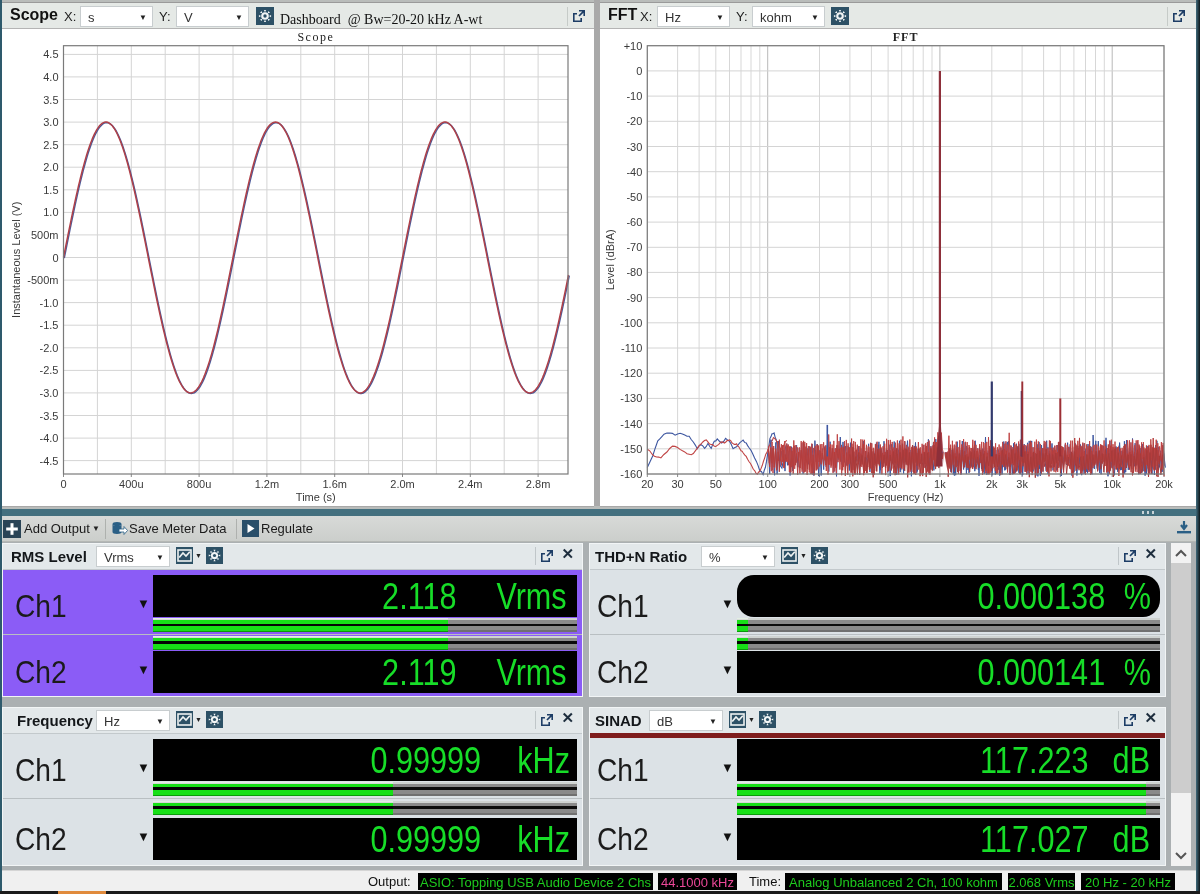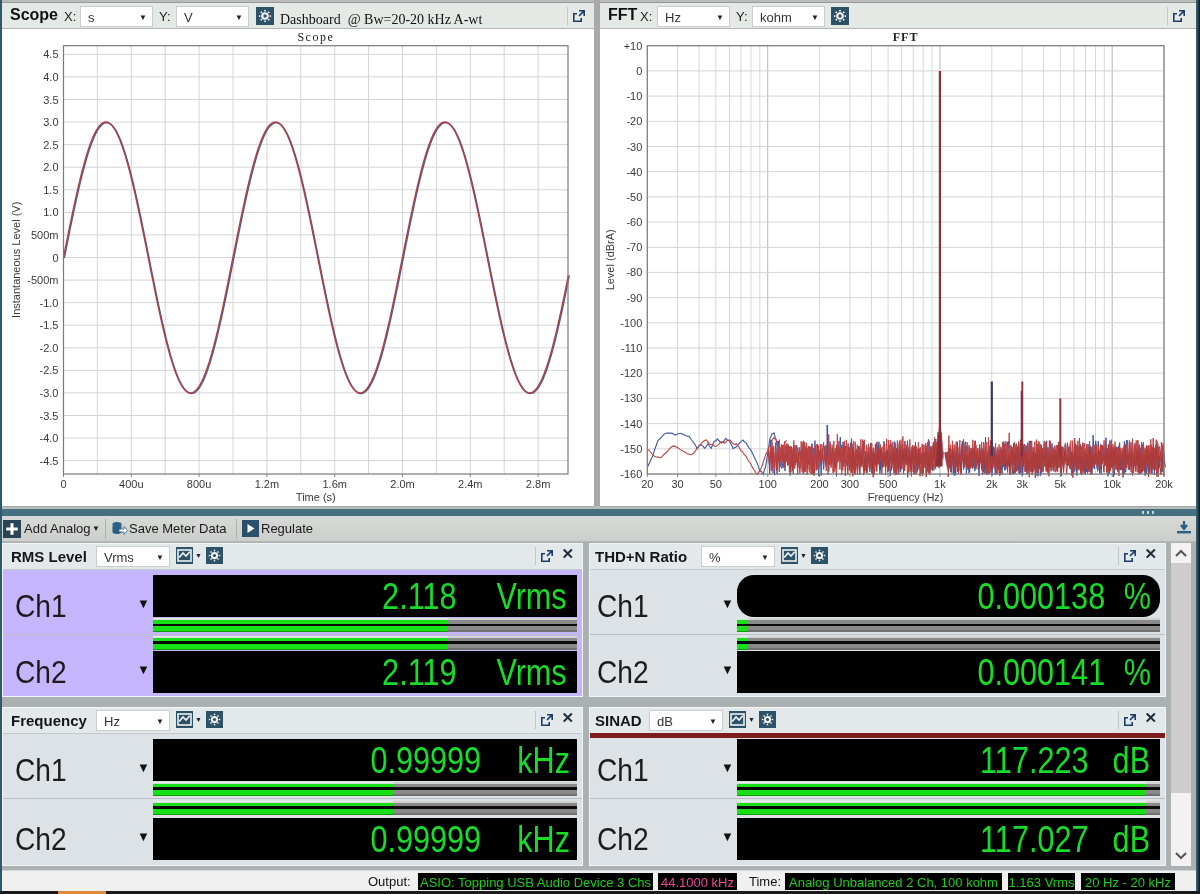--- a/index.html
+++ b/index.html
@@ -244,42 +244,42 @@
 <div style="position:absolute;left:594px;top:0;width:6px;height:506px;background:#a9a9a9;"></div>
 <div style="position:absolute;left:0;top:509px;width:1200px;height:7px;background:#44707f;">
     <div style="position:absolute;left:1142px;top:2px;width:12px;height:3px;background:repeating-linear-gradient(to right,#c9d4d8 0 2px,transparent 2px 5px);"></div>
   </div>
 <div style="position:absolute;left:0;top:516px;width:1200px;height:26px;background:linear-gradient(to bottom,#d8dad8,#cbcecb);border-bottom:1px solid #b5b8b5;box-sizing:border-box;">
     <div style="position:absolute;left:3px;top:4px;"><svg width="18" height="18" viewBox="0 0 18 18">
         <rect width="18" height="18" fill="#2a4456"></rect>
         <rect x="3.2" y="7.5" width="11.6" height="3" fill="#fff"></rect>
         <rect x="7.5" y="3.2" width="3" height="11.6" fill="#fff"></rect>
       </svg></div>
-    <span style="position:absolute;left:24px;top:5px;font-size:13px;color:#1a1a1a;">Add Analog</span>
+    <span style="position:absolute;left:24px;top:5px;font-size:13px;color:#1a1a1a;">Add Output</span>
     <span style="position:absolute;left:92px;top:8px;font-size:8px;color:#222;">▼</span>
     <div style="position:absolute;left:105px;top:3px;width:1px;height:20px;background:#aeb1ae;"></div>
     <div style="position:absolute;left:111px;top:4px;"><svg width="17" height="17" viewBox="0 0 17 17">
         <ellipse cx="6" cy="4" rx="4.5" ry="2" fill="#2a5f85"></ellipse>
         <path d="M1.5 4 L1.5 12 A4.5 2 0 0 0 10.5 12 L10.5 4 A4.5 2 0 0 1 1.5 4 Z" fill="#2a5f85"></path>
         <path d="M8 9 L13 9 L13 6.5 L16.5 10.5 L13 14.5 L13 12 L8 12 Z" fill="#fff" stroke="#2a5f85" stroke-width="0.8"></path>
       </svg></div>
     <span style="position:absolute;left:129px;top:5px;font-size:13px;color:#1a1a1a;">Save Meter Data</span>
     <div style="position:absolute;left:236px;top:3px;width:1px;height:20px;background:#aeb1ae;"></div>
     <div style="position:absolute;left:242px;top:4px;"><svg width="17" height="17" viewBox="0 0 17 17">
         <rect width="17" height="17" fill="#2a4f6a"></rect>
         <path d="M5.5 4 L12.5 8.5 L5.5 13 Z" fill="#fff"></path>
       </svg></div>
     <span style="position:absolute;left:261px;top:5px;font-size:13px;color:#1a1a1a;">Regulate</span>
     <div style="position:absolute;left:1176px;top:5px;"><svg width="16" height="15" viewBox="0 0 16 15">
         <path d="M8 0 L8 7 M5 4 L8 8 L11 4" stroke="#2a5f85" stroke-width="2.2" fill="none"></path>
         <rect x="1" y="10" width="14" height="2.4" fill="#2a5f85"></rect>
       </svg></div>
   </div>
 <div style="position:absolute;left:0;top:542px;width:1200px;height:328px;background:#abb0b2;"></div>
-<div style="position:absolute;left:2px;top:543px;width:581px;height:154px;background:#c4b5fd;border:1px solid #f2f5f6;box-sizing:border-box;">
+<div style="position:absolute;left:2px;top:543px;width:581px;height:154px;background:#8b5cf6;border:1px solid #f2f5f6;box-sizing:border-box;">
     <div style="position:absolute;left:0;top:0;width:100%;height:25px;background:#e3e8ea;border-bottom:1px solid #c3c9cc;">
       <span style="position:absolute;left:8px;top:4px;font-size:15px;font-weight:bold;color:#14171a;">RMS Level</span>
       <div style="position:absolute;left:93px;top:2px;width:74px;height:21px;background:#fff;border:1px solid #c8cdcf;box-sizing:border-box;">
         <span style="position:absolute;left:7px;top:50%;transform:translateY(-50%);font-size:13px;color:#333;">Vrms</span>
         <span style="position:absolute;right:5px;top:50%;transform:translateY(-50%);font-size:8px;color:#222;">▼</span>
       </div>
       <div style="position:absolute;left:173px;top:3px;"><svg width="17" height="17" viewBox="0 0 17 17">
           <rect width="17" height="17" fill="#2d5166"></rect>
           <rect x="2" y="3" width="13" height="11" fill="none" stroke="#eef2f2" stroke-width="1.6"></rect>
           <path d="M3.2 10.5 L7 6 L10 9 L13.8 4.8" fill="none" stroke="#eef2f2" stroke-width="1.7"></path>
@@ -359,21 +359,21 @@
     </div>
     <div style="position:absolute;left:147px;top:107px;width:423px;height:42px;background:#000;">
       <span style="position:absolute;right:55px;bottom:-1px;font-size:36px;color:#17dd28;transform:scaleX(0.85);transform-origin:100% 100%;white-space:nowrap;">0.000141</span>
       <span style="position:absolute;right:9px;bottom:-1px;font-size:36px;color:#17dd28;transform:scaleX(0.85);transform-origin:100% 100%;white-space:nowrap;">%</span>
     </div>
     <span style="position:absolute;left:7px;top:110px;font-size:32px;color:#1b1b1b;transform:scaleX(0.88);transform-origin:0 50%;">Ch2</span>
     <span style="position:absolute;left:131px;top:118px;font-size:13px;color:#111;">▼</span>
   </div>
 <div style="position:absolute;left:2px;top:707px;width:581px;height:159px;background:#dce2e6;border:1px solid #f2f5f6;box-sizing:border-box;">
     <div style="position:absolute;left:0;top:0;width:100%;height:25px;background:#e3e8ea;border-bottom:1px solid #c3c9cc;">
-      <span style="position:absolute;left:8px;top:4px;font-size:15px;font-weight:bold;color:#14171a;">Frequency</span>
+      <span style="position:absolute;left:14px;top:4px;font-size:15px;font-weight:bold;color:#14171a;">Frequency</span>
       <div style="position:absolute;left:93px;top:2px;width:74px;height:21px;background:#fff;border:1px solid #c8cdcf;box-sizing:border-box;">
         <span style="position:absolute;left:7px;top:50%;transform:translateY(-50%);font-size:13px;color:#333;">Hz</span>
         <span style="position:absolute;right:5px;top:50%;transform:translateY(-50%);font-size:8px;color:#222;">▼</span>
       </div>
       <div style="position:absolute;left:173px;top:3px;"><svg width="17" height="17" viewBox="0 0 17 17">
           <rect width="17" height="17" fill="#2d5166"></rect>
           <rect x="2" y="3" width="13" height="11" fill="none" stroke="#eef2f2" stroke-width="1.6"></rect>
           <path d="M3.2 10.5 L7 6 L10 9 L13.8 4.8" fill="none" stroke="#eef2f2" stroke-width="1.7"></path>
         </svg></div>
       <span style="position:absolute;left:192px;top:8px;font-size:7px;color:#222;">▼</span>
@@ -461,31 +461,31 @@
         <path d="M2 7 L7 2 L12 7" stroke="#555" stroke-width="2" fill="none"></path>
       </svg></div>
     <div style="position:absolute;left:0;top:20px;width:20px;height:230px;background:#cdcdcd;"></div>
     <div style="position:absolute;left:3px;bottom:6px;font-size:0;"><svg width="14" height="9">
         <path d="M2 2 L7 7 L12 2" stroke="#555" stroke-width="2" fill="none"></path>
       </svg></div>
   </div>
 <div style="position:absolute;left:0;top:870px;width:1200px;height:21px;background:#f0f0f0;border-top:1px solid #d5d5d5;box-sizing:border-box;">
     <span style="position:absolute;left:368px;top:3px;font-size:13px;color:#111;">Output:</span>
     <div style="position:absolute;left:418px;top:2px;width:235px;height:17px;background:#000;">
-      <span style="position:absolute;left:50%;top:50%;transform:translate(-50%,-50%);white-space:nowrap;font-size:13px;color:#1ecb1e;">ASIO: Topping USB Audio Device 3 Chs</span>
+      <span style="position:absolute;left:50%;top:50%;transform:translate(-50%,-50%);white-space:nowrap;font-size:13px;color:#1ecb1e;">ASIO: Topping USB Audio Device 2 Chs</span>
     </div>
     <div style="position:absolute;left:658px;top:2px;width:79px;height:17px;background:#000;">
       <span style="position:absolute;left:50%;top:50%;transform:translate(-50%,-50%);white-space:nowrap;font-size:13px;color:#ec4899;">44.1000 kHz</span>
     </div>
     <span style="position:absolute;left:749px;top:3px;font-size:13px;color:#111;">Time:</span>
     <div style="position:absolute;left:785px;top:2px;width:217px;height:17px;background:#000;">
       <span style="position:absolute;left:50%;top:50%;transform:translate(-50%,-50%);white-space:nowrap;font-size:13px;color:#1ecb1e;">Analog Unbalanced 2 Ch, 100 kohm</span>
     </div>
     <div style="position:absolute;left:1008px;top:2px;width:67px;height:17px;background:#000;">
-      <span style="position:absolute;left:50%;top:50%;transform:translate(-50%,-50%);white-space:nowrap;font-size:13px;color:#1ecb1e;">1.163 Vrms</span>
+      <span style="position:absolute;left:50%;top:50%;transform:translate(-50%,-50%);white-space:nowrap;font-size:13px;color:#1ecb1e;">2.068 Vrms</span>
     </div>
     <div style="position:absolute;left:1081px;top:2px;width:94px;height:17px;background:#000;">
       <span style="position:absolute;left:50%;top:50%;transform:translate(-50%,-50%);white-space:nowrap;font-size:13px;color:#1ecb1e;">20 Hz - 20 kHz</span>
     </div>
   </div>
 <div style="position:absolute;left:0;top:0;width:2px;height:894px;background:#2e5a6c;"></div>
 <div style="position:absolute;left:1196px;top:0;width:4px;height:894px;background:linear-gradient(to right,#3f6b7d,#0e1619);"></div>
 <div style="position:absolute;left:0;top:891px;width:1200px;height:3px;background:#1b1b1b;"></div>
 <div style="position:absolute;left:58px;top:891px;width:48px;height:3px;background:#e08a3c;"></div>
 </body></html>

